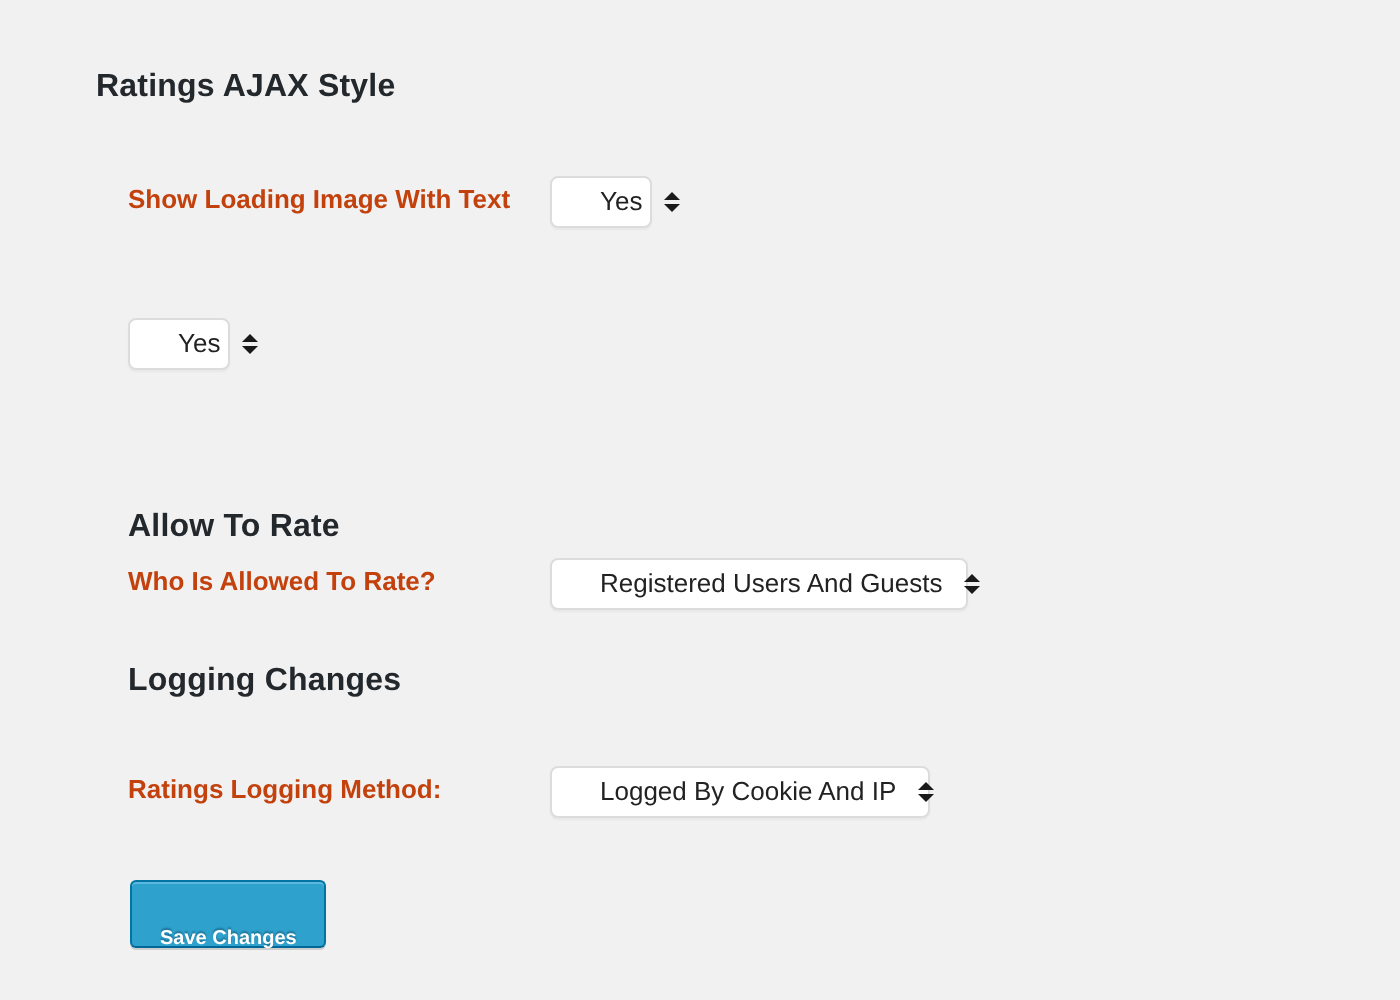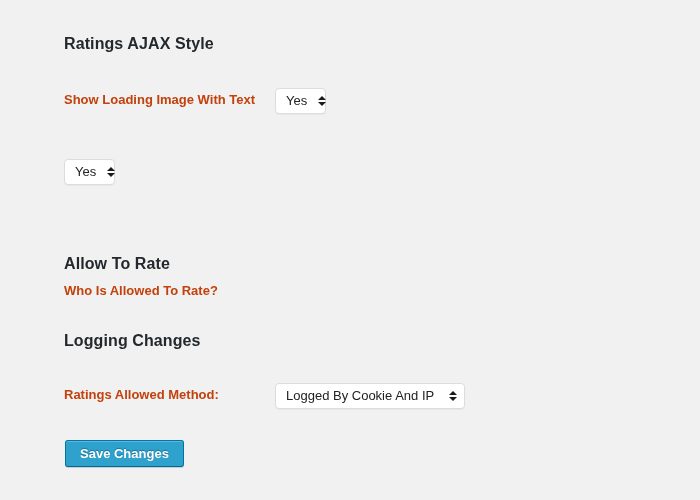--- a/index.html
+++ b/index.html
@@ -61,21 +61,21 @@
   .select-box {
     display: inline-flex;
     align-items: center;
     justify-content: space-between;
     box-sizing: border-box;
     height: 26px;
     background: #ffffff;
     border: 1px solid #dcdcdc;
     border-radius: 4px;
     box-shadow: 0 1px 1px rgba(0,0,0,0.04);
-    padding: 0 7px 0 10px;
+    padding: 0 7px 0 24px;
     font-size: 13px;
     color: #222222;
     line-height: 24px;
     white-space: nowrap;
     cursor: default;
   }
 
   .select-box .select-value {
     display: inline-block;
     padding-right: 10px;
@@ -105,45 +105,45 @@
 
   .select-narrow { width: 51px; }
   .select-wide   { width: 209px; }
   .select-medium { width: 190px; }
 
   
   .save-button {
     display: inline-block;
     box-sizing: border-box;
     height: 27px;
-    padding: 0 14px;
+    padding: 16px 14px;
     background: #2ea2cc;
     border: 1px solid #0074a2;
     border-bottom-color: #006799;
     border-radius: 3px;
     box-shadow: 0 1px 0 rgba(120,200,230,0.6) inset, 0 1px 0 rgba(0,0,0,0.15);
     color: #ffffff;
-    font-size: 13px;
+    font-size: 10px;
     font-weight: bold;
     line-height: 25px;
     text-align: center;
     text-shadow: 0 -1px 1px #1b6f95;
     cursor: pointer;
     white-space: nowrap;
   }
 
   
   .pos { position: absolute; }
 </style>
 </head>
 <body>
 
 <div id="page">
 
-  <div class="pos" style="left:64px; top:35px;text-align:center;">
+  <div class="pos" style="left:48px; top:35px;text-align:center;">
     <h2 class="section-heading">Ratings AJAX Style</h2>
   </div>
 
   <div class="pos form-row" style="left:64px; top:88px; width:620px;">
     <div class="field-label">Show Loading Image With Text</div>
     <div class="field-control">
       <div class="select-box select-narrow">
         <span class="select-value">Yes</span>
         <span class="select-arrows">
           <span class="tri up"></span>
@@ -164,28 +164,37 @@
       </div>
     </div>
   </div>
 
   <div class="pos" style="left:64px; top:227px;margin-top:28px;">
     <h2 class="section-heading">Allow To Rate</h2>
   </div>
 
   <div class="pos form-row" style="left:64px; top:279px; width:620px;">
     <div class="field-label">Who Is Allowed To Rate?</div>
+    <div class="field-control">
+      <div class="select-box select-wide">
+        <span class="select-value">Registered Users And Guests</span>
+        <span class="select-arrows">
+          <span class="tri up"></span>
+          <span class="tri down"></span>
+        </span>
+      </div>
+    </div>
   </div>
 
   <div class="pos" style="left:64px; top:332px;">
     <h2 class="section-heading">Logging Changes</h2>
   </div>
 
   <div class="pos form-row" style="left:64px; top:383px; width:620px;">
-    <div class="field-label">Ratings Allowed Method:</div>
+    <div class="field-label">Ratings Logging Method:</div>
     <div class="field-control">
       <div class="select-box select-medium">
         <span class="select-value">Logged By Cookie And IP</span>
         <span class="select-arrows">
           <span class="tri up"></span>
           <span class="tri down"></span>
         </span>
       </div>
     </div>
   </div>

